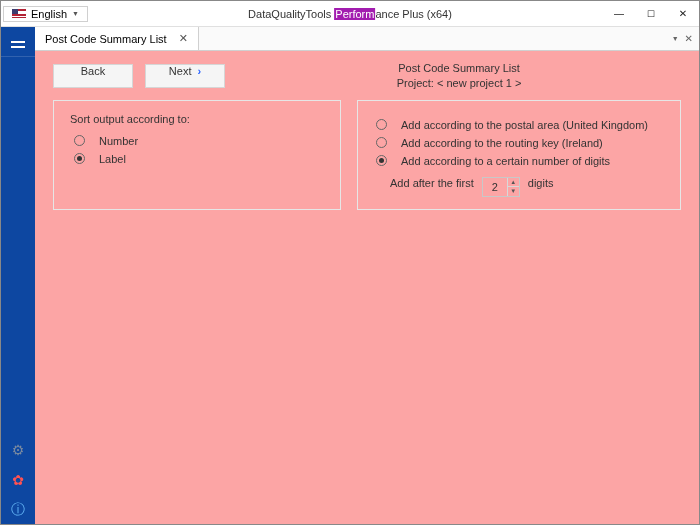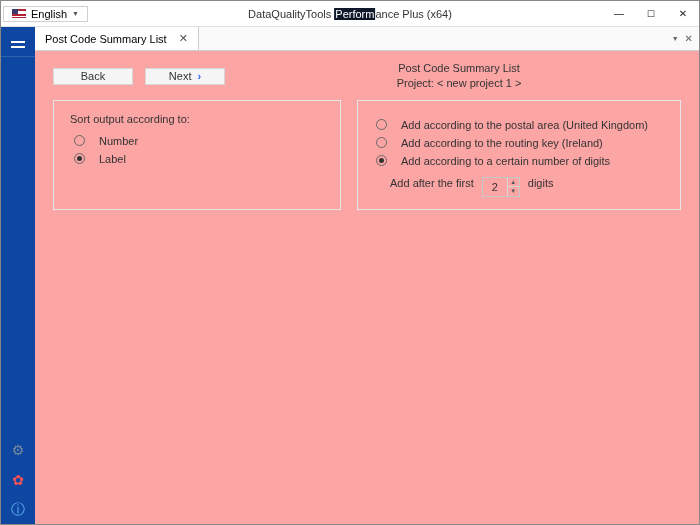--- a/index.html
+++ b/index.html
@@ -6,21 +6,21 @@
   body { width: 700px; height: 525px; background: #fff; overflow: hidden; border: 1px solid #888; }
   
   
   .titlebar { height: 26px; display: flex; align-items: center; position: relative; border-bottom: 1px solid #e0e0e0; background: #fff; }
   .lang-sel { display: flex; align-items: center; gap: 5px; padding: 2px 8px; margin-left: 2px; border: 1px solid #d0d0d0; height: 16px; font-size: 11px; cursor: pointer; }
   .flag { width: 14px; height: 9px; background:
     linear-gradient(to bottom, #b22234 0 7%, #fff 7% 14%, #b22234 14% 21%, #fff 21% 28%, #b22234 28% 35%, #fff 35% 42%, #b22234 42% 50%, #fff 50% 57%, #b22234 57% 64%, #fff 64% 71%, #b22234 71% 78%, #fff 78% 85%, #b22234 85% 100%);
     position: relative; }
   .flag::before { content:""; position:absolute; left:0; top:0; width:40%; height:55%; background:#3c3b6e; }
   .app-title { position: absolute; left: 50%; transform: translateX(-50%); font-size: 11px; color: #333; }
-  .highlight { background: #0f172a; color: #fff; padding: 0 1px; }
+  .highlight { background: #a21caf; color: #fff; padding: 0 1px; }
   .win-controls { margin-left: auto; display: flex; }
   .win-btn { width: 32px; height: 25px; display: flex; align-items: center; justify-content: center; font-size: 10px; color: #222; cursor: pointer; }
   
   
   .layout { display: flex; height: calc(525px - 27px); }
   .sidebar { width: 34px; background: #0d47a1; display: flex; flex-direction: column; align-items: center; }
   .hamburger { width: 34px; height: 30px; display: flex; align-items: center; justify-content: center; cursor: pointer; border-bottom: 1px solid rgba(255,255,255,0.15); }
   .hamburger-lines, .hamburger-lines::before, .hamburger-lines::after { content:""; display:block; width:14px; height:2px; background:#fff; }
   .hamburger-lines::before { margin-bottom:3px; }
   .hamburger-lines::after { margin-top:3px; }
@@ -30,21 +30,21 @@
   .content { flex: 1; display: flex; flex-direction: column; background: #fca5a5; }
   
   
   .tabstrip { height: 24px; display: flex; align-items: stretch; border-bottom: 1px solid #d0d0d0; position: relative; background: #fafafa; }
   .tab { display: flex; align-items: center; gap: 12px; padding: 0 10px; font-size: 11px; border-right: 1px solid #d0d0d0; background: #fff; }
   .tab-close { font-size: 11px; color: #555; cursor: pointer; }
   .tabstrip-end { margin-left: auto; display: flex; align-items:center; gap:6px; padding-right:6px; color:#666; font-size:10px; }
   
   
   .toolbar { display: flex; align-items: center; padding: 10px 18px 8px 18px; gap: 12px; }
-  .btn { height: 17px; min-width: 80px; background:#f5f5f5; border:1px solid #d6d6d6; font-size:11px; color:#333; display:flex; align-items:center; justify-content:center; gap:6px; cursor:pointer; }
+  .btn { height: 24px; min-width: 80px; background:#f5f5f5; border:1px solid #d6d6d6; font-size:11px; color:#333; display:flex; align-items:flex-start; justify-content:center; gap:6px; cursor:pointer; }
   .btn.close { min-width:88px; }
   .chev { color:#2962ff; font-size:11px; font-weight:bold; }
   .title-block { flex:1; text-align:center; font-size:11px; color:#333; line-height:1.4; }
   
   
   .body-row { display:flex; gap:16px; padding: 0 18px 18px 18px; }
   .card { border:1px solid #e6e6e6; padding:12px 14px; }
   .card.left { width: 288px; padding-left: 16px; }
   .card.right { flex:1; }
   .grp-label { font-size:11px; color:#333; margin-bottom:10px; }

